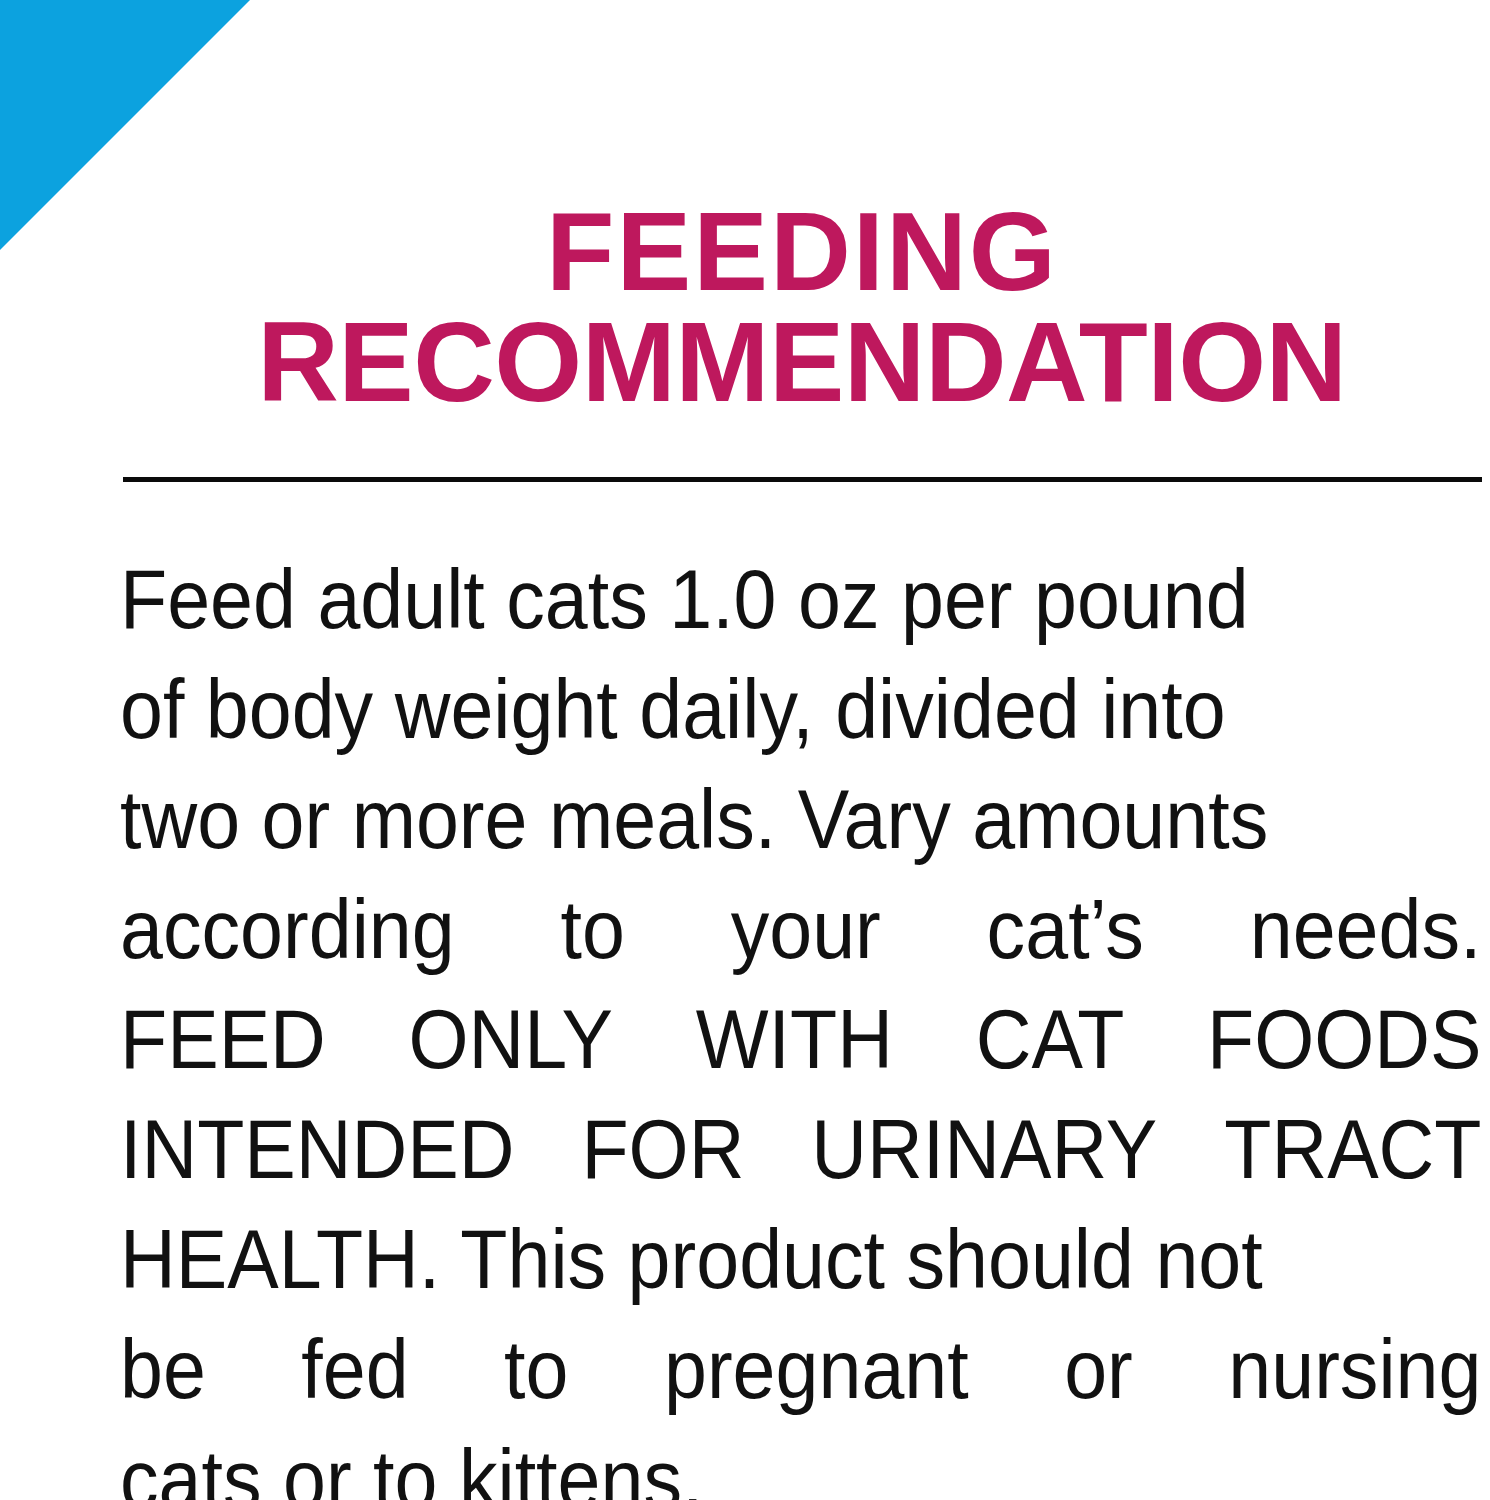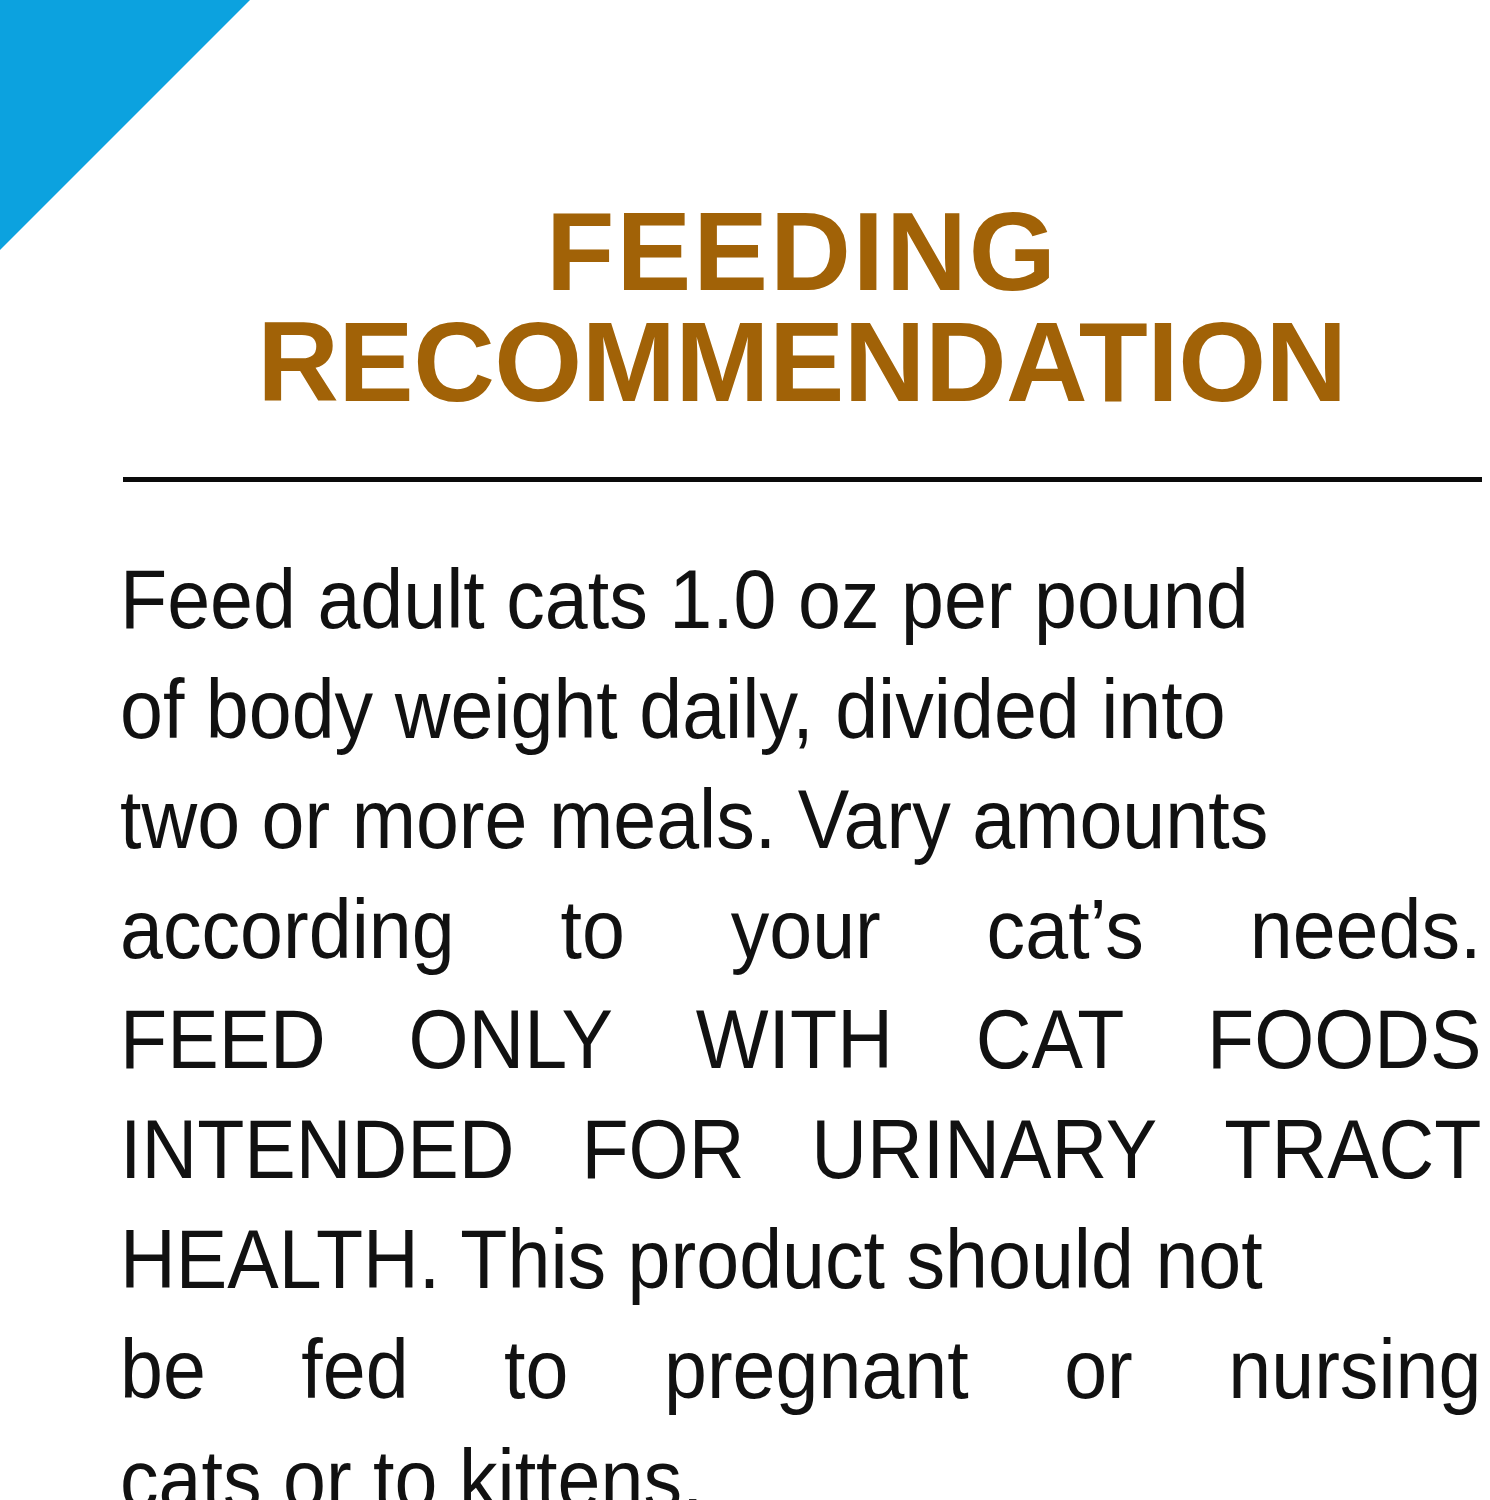--- a/index.html
+++ b/index.html
@@ -27,21 +27,21 @@
   }
   #corner-triangle svg { display: block; width: 100%; height: 100%; }
 
   
   #heading {
     position: absolute;
     left: 120px;
     top: 118px;
     width: 1364px;
     text-align: center;
-    color: #a16207;
+    color: #be185d;
     font-family: "Liberation Sans", sans-serif;
     font-weight: bold;
     font-size: 118px;
     line-height: 0.98;
     letter-spacing: 1.5px;
   }
   #heading .line1 {
     display: block;
     font-size: 112px;
     letter-spacing: 2px;

